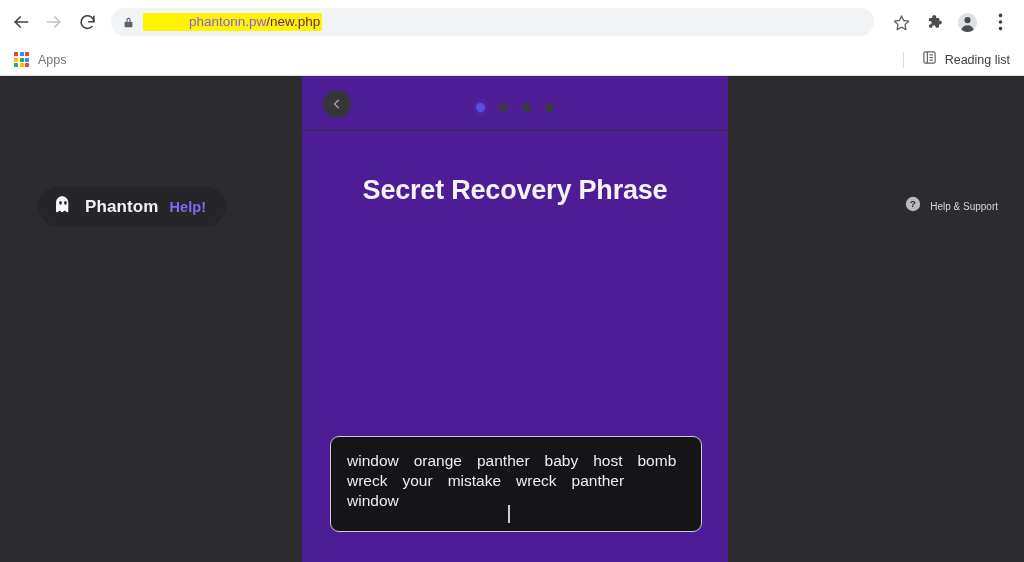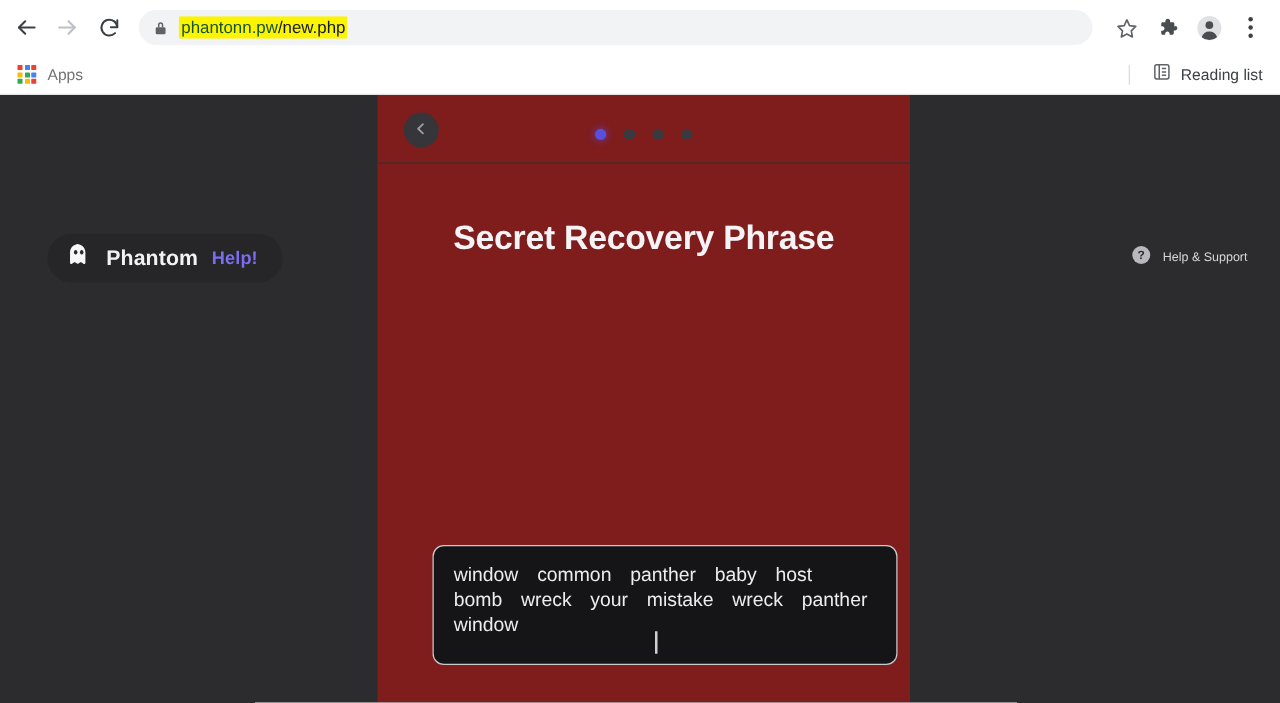--- a/index.html
+++ b/index.html
@@ -53,22 +53,22 @@
     font-size: 13.5px;
     white-space: nowrap;
     overflow: hidden;
     line-height: 18px;
   }
   #url-highlight {
     background: #fcf400;
     padding: 1px 2px 2px 2px;
     border-radius: 1px;
   }
-  #url-host { color: #14532d; }
-  #url-path { color: #0f172a; }
+  #url-host { color: #8b5cf6; margin-left: 44px; }
+  #url-path { color: #701a75; }
 
   .tool-icon {
     width: 28px; height: 28px;
     display: flex; align-items: center; justify-content: center;
     flex: 0 0 auto;
     margin-left: 5px;
   }
 
   #bookmarks-bar {
     height: 32px;
@@ -150,21 +150,21 @@
   }
   #help-label {
     font-size: 10px; color: #d6d6d8; font-weight: 500;
   }
 
   
   #modal {
     position: absolute;
     left: 302px; top: 0;
     width: 426px; height: 486px;
-    background: #7f1d1d;
+    background: #4c1d95;
     overflow: hidden;
   }
   #modal-header {
     height: 55px;
     position: relative;
     border-bottom: 1px solid #313134;
   }
   #back-button {
     position: absolute;
     left: 21px; top: 14px;
@@ -193,21 +193,21 @@
     margin: 16px auto 0 auto;
     width: 372px;
     text-align: center;
     font-size: 15.5px;
     color: #d6cb7f;
     line-height: 25px;
   }
 
   #seed-box {
     position: absolute;
-    left: 44px; top: 360px;
+    left: 28px; top: 360px;
     width: 372px; height: 96px;
     background: #151517;
     border: 1.5px solid #c9c9cc;
     border-radius: 9px;
     padding: 14px 16px 0 16px;
   }
   #seed-words {
     display: flex;
     flex-wrap: wrap;
     column-gap: 15px;
@@ -370,21 +370,21 @@
         <span class="step-dot"></span>
         <span class="step-dot"></span>
       </div>
     </div>
 
     <h1 id="modal-title">Secret Recovery Phrase</h1>
 
     <div id="seed-box">
       <div id="seed-words">
         <span class="seed-word">window</span>
-        <span class="seed-word">common</span>
+        <span class="seed-word">orange</span>
         <span class="seed-word">panther</span>
         <span class="seed-word">baby</span>
         <span class="seed-word">host</span>
         <span class="seed-word">bomb</span>
         <span class="seed-word">wreck</span>
         <span class="seed-word">your</span>
         <span class="seed-word">mistake</span>
         <span class="seed-word">wreck</span>
         <span class="seed-word">panther</span>
         <span class="seed-word">window</span>

